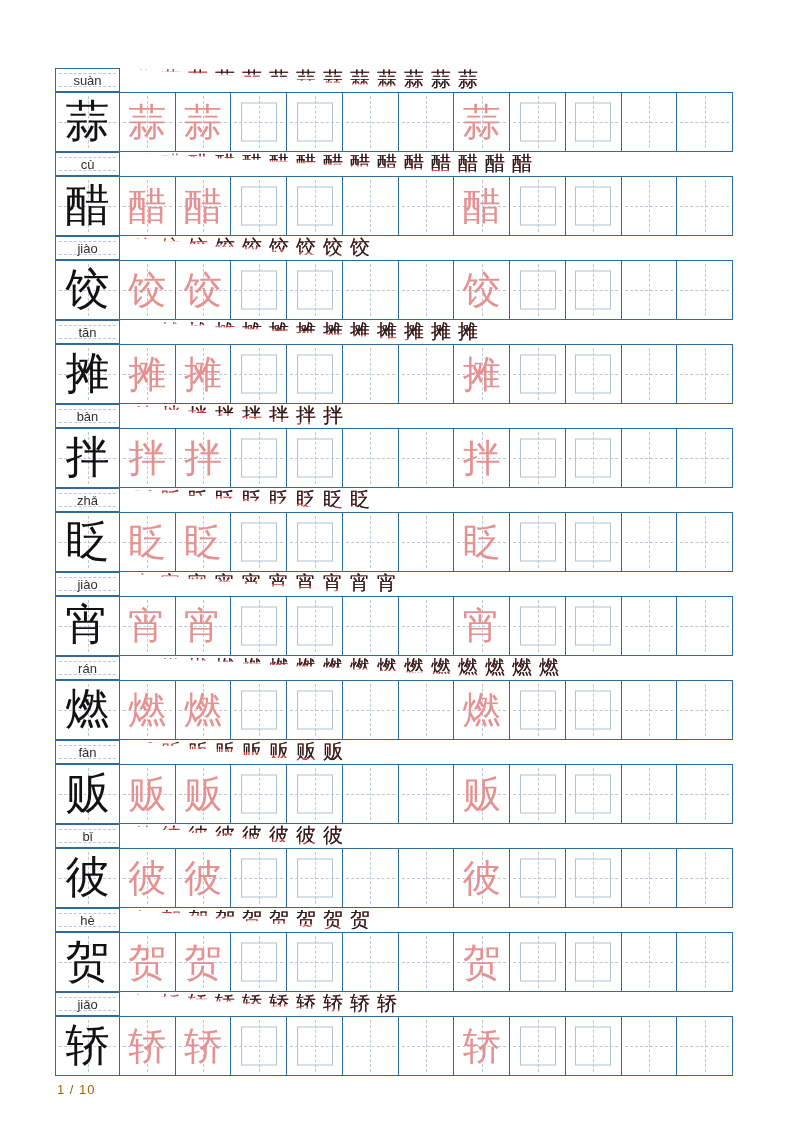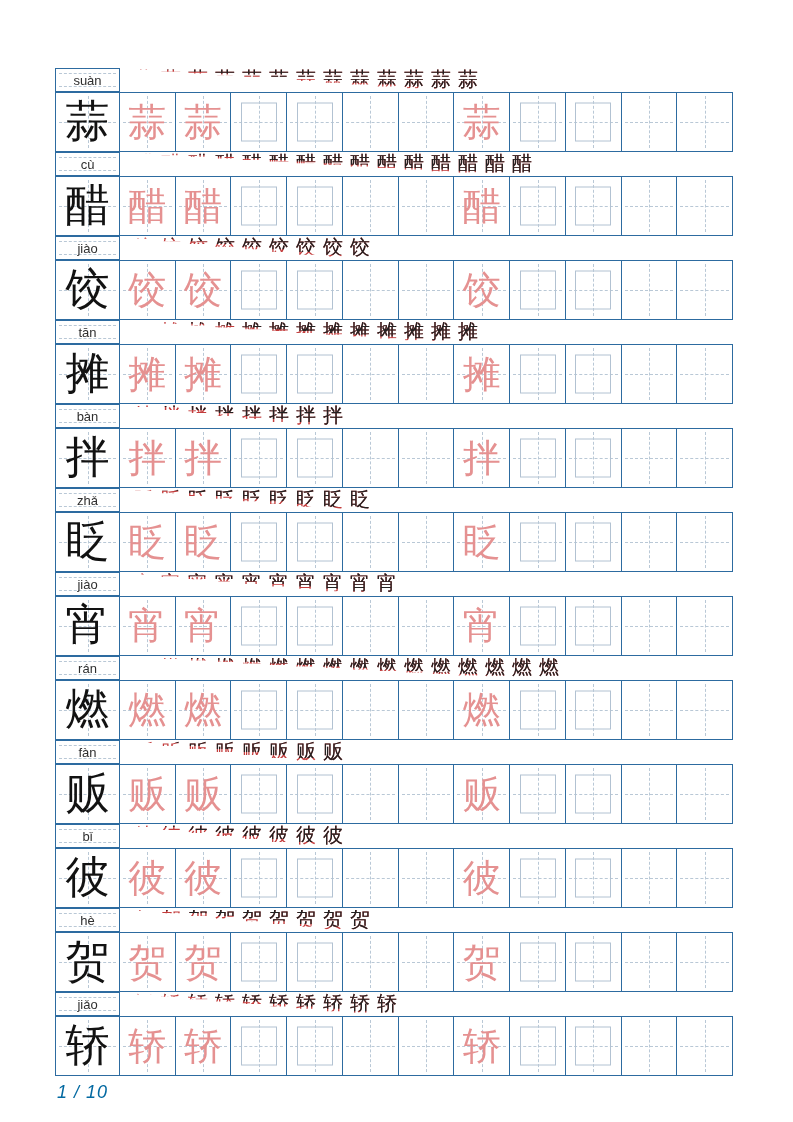--- a/index.html
+++ b/index.html
@@ -28,21 +28,21 @@
   .cell::before{content:"";position:absolute;left:3px;right:3px;top:50%;border-top:1px dashed var(--guide);z-index:0;}
   .cell::after{content:"";position:absolute;top:3px;bottom:3px;left:50%;border-left:1px dashed var(--guide);z-index:0;}
   .model{flex:0 0 63px;}
   .pbox{flex:1 1 0;border-left:1.6px solid var(--blue);}
   .model-char{position:relative;z-index:1;font-size:44px;line-height:1;color:#121212;
               font-family:"Liberation Serif","DejaVu Serif",serif;}
   .trace{position:relative;z-index:1;font-size:38px;line-height:1;color:var(--pink);
          font-family:"Liberation Serif","DejaVu Serif",serif;}
   .inner-square{position:absolute;left:50%;top:50%;width:34px;height:37px;
                 transform:translate(-50%,-50%);border:1px solid var(--square);z-index:0;}
-  .footer{position:absolute;left:57px;top:1082px;font-size:18px;color:#0369a1;letter-spacing:1px;font-style:italic;}
+  .footer{position:absolute;left:57px;top:1082px;font-size:13px;color:#a16207;letter-spacing:1px;}
 </style>
 </head>
 <body>
 
 <div class="sheet" style="--blue: #2d6ba0; --pink: #e59191; --red: #c23b3b; --guide: #b9c8d6; --square: #b2c2d2;">
   <div class="table" id="rows-container">
   <section class="block">
     <div class="strip">
       <div class="pinyin-box">
         <span class="pinyin">suàn</span>

